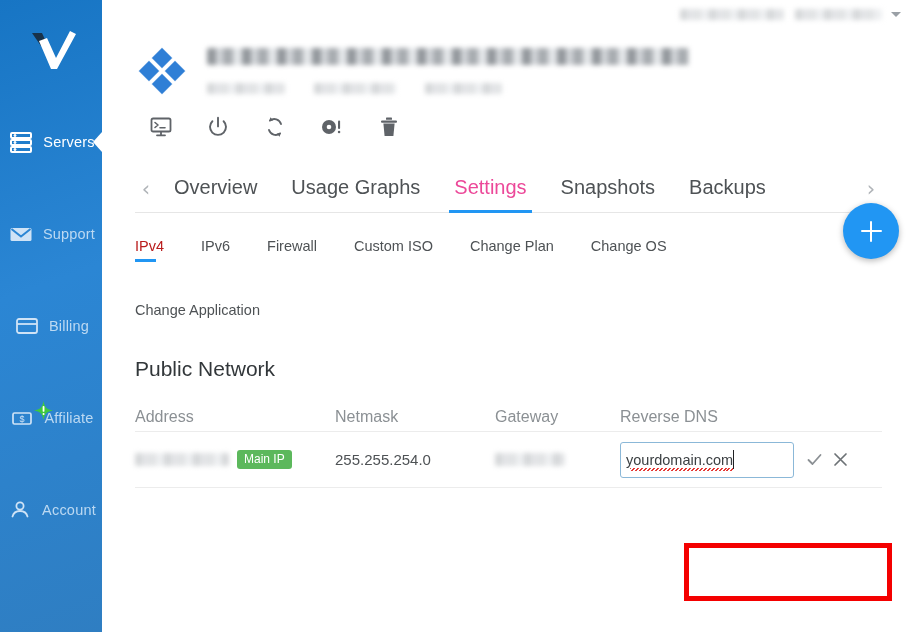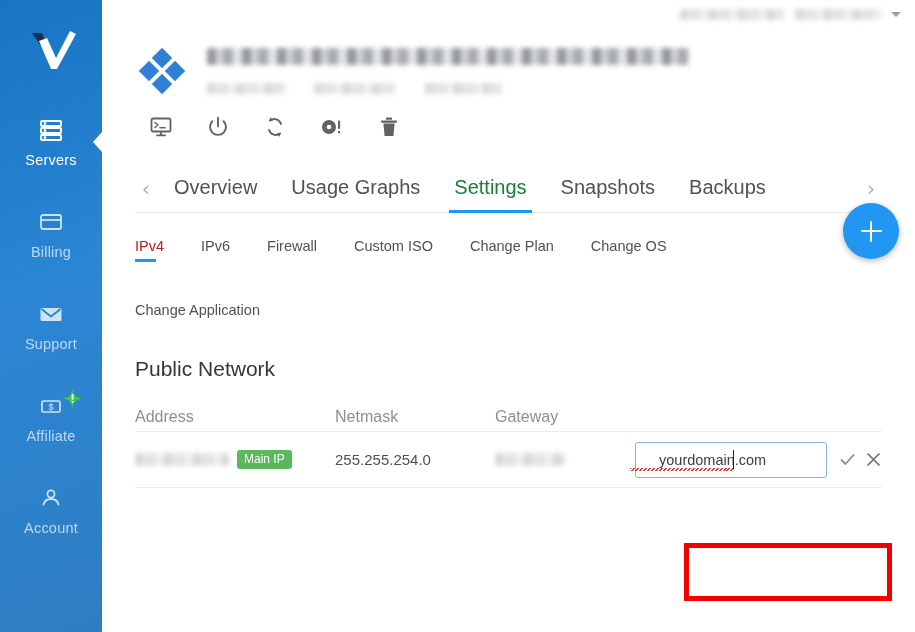--- a/index.html
+++ b/index.html
@@ -20,21 +20,21 @@
   }
   .logo {
     height: 96px;
     display: flex; align-items: center; justify-content: center;
   }
   .logo svg { display: block; }
 
   .nav-item {
     position: relative;
     height: 92px;
-    display: flex; flex-direction: column;
+    display: flex; flex-direction: row;
     align-items: center; justify-content: center;
     gap: 8px;
     cursor: pointer;
     text-decoration: none;
   }
   .nav-icon { width: 28px; height: 28px; display: flex; align-items: center; justify-content: center; position: relative; }
   .nav-icon svg { display: block; }
   .nav-label {
     font-size: 14.5px; letter-spacing: .2px;
     color: #bcd9f2; font-weight: 400;
@@ -104,21 +104,21 @@
     width: 22px; height: 100%; display: flex; align-items: center; justify-content: center;
     color: #b0b4b8; font-size: 21px; cursor: pointer; user-select: none;
     font-family: "DejaVu Sans", sans-serif; line-height: 1;
   }
   .tab-arrow.right { position: absolute; right: 0; bottom: 0; }
   .tab {
     padding: 0 17px 13px 17px;
     font-size: 20px; color: #4e5255; cursor: pointer; white-space: nowrap;
     position: relative;
   }
-  .tab.active { color: #15803d; }
+  .tab.active { color: #ec4899; }
   .tab.active::after {
     content: ""; position: absolute; left: 12px; right: 12px; bottom: -1px;
     height: 3px; background: #2196f3;
   }
 
   
   .subtabs {
     margin: 25px 33px 0 33px;
     display: flex; flex-wrap: wrap; row-gap: 20px;
   }
@@ -163,27 +163,26 @@
   .addr-blur { width: 94px; height: 13px; border-radius: 2px; }
   .gate-blur { width: 70px; height: 13px; border-radius: 2px; }
   .main-ip-badge {
     margin-left: 8px; background: #5cb85c; color: #fff;
     font-size: 12px; padding: 3px 7px 4px 7px; border-radius: 3px;
     line-height: 1; white-space: nowrap;
   }
   .mask-val { font-size: 15px; color: #4e5255; }
 
   .rdns-input {
-    width: 192px; height: 36px;
+    width: 174px; height: 36px;
     border: 1px solid #8bb8d8; border-radius: 3px;
-    padding: 0 23px; font-size: 14.5px; color: #3c4043;
+    padding: 0 5px; font-size: 14.5px; color: #3c4043;
     font-family: "Liberation Sans", sans-serif;
     outline: none; background: #fff;
     position: relative;
-    margin-left: 15px;
   }
   .rdns-wrap { position: relative; display: inline-block; }
   .spell-underline {
     position: absolute; left: 10px; bottom: 7px;
     width: 103px; height: 3px;
     background-image: repeating-linear-gradient(
       135deg, #e53935 0 1.4px, transparent 1.4px 2.8px);
     pointer-events: none;
   }
   .caret-bar {
@@ -261,35 +260,35 @@
           <circle cx="7" cy="20.5" r="1" fill="#fff"></circle>
         </svg>
       </span>
       <span class="nav-label">Servers</span>
       <span class="nav-pointer"></span>
     </a>
 
     <a class="nav-item">
       <span class="nav-icon">
         <svg width="26" height="26" viewBox="0 0 26 26">
-          <rect x="3" y="6" width="20" height="14" rx="2" fill="none" stroke="#cfe3f6" stroke-width="1.8"></rect>
-          <line x1="3" y1="11" x2="23" y2="11" stroke="#cfe3f6" stroke-width="1.8"></line>
+          <rect x="2.5" y="7" width="21" height="13" rx="1.5" fill="#cfe3f6"></rect>
+          <path d="M3.5 8 L13 15.5 L22.5 8" fill="none" stroke="#2b86d4" stroke-width="2"></path>
         </svg>
       </span>
-      <span class="nav-label">Billing</span>
+      <span class="nav-label">Support</span>
     </a>
 
     <a class="nav-item">
       <span class="nav-icon">
         <svg width="26" height="26" viewBox="0 0 26 26">
-          <rect x="2.5" y="7" width="21" height="13" rx="1.5" fill="#cfe3f6"></rect>
-          <path d="M3.5 8 L13 15.5 L22.5 8" fill="none" stroke="#2b86d4" stroke-width="2"></path>
+          <rect x="3" y="6" width="20" height="14" rx="2" fill="none" stroke="#cfe3f6" stroke-width="1.8"></rect>
+          <line x1="3" y1="11" x2="23" y2="11" stroke="#cfe3f6" stroke-width="1.8"></line>
         </svg>
       </span>
-      <span class="nav-label">Support</span>
+      <span class="nav-label">Billing</span>
     </a>
 
     <a class="nav-item">
       <span class="nav-icon">
         <svg width="26" height="26" viewBox="0 0 26 26">
           <rect x="4" y="8" width="18" height="11" rx="1.5" fill="none" stroke="#cfe3f6" stroke-width="1.7"></rect>
           <text x="13" y="17" font-size="9" fill="#cfe3f6" text-anchor="middle" font-family="Liberation Sans, sans-serif">$</text>
         </svg>
         <span class="affiliate-badge">
           <svg width="19" height="19" viewBox="0 0 20 20">
@@ -411,20 +410,21 @@
     </div>
 
     <h2 class="section-title">Public Network</h2>
 
 
     <div class="net-table">
       <div class="net-head">
         <span class="c-addr">Address</span>
         <span class="c-mask">Netmask</span>
         <span class="c-gate">Gateway</span>
+        <span class="c-rdns">Reverse DNS</span>
       </div>
 
       <div class="net-row">
         <span class="c-addr">
           <span class="blur addr-blur"></span>
           <span class="main-ip-badge">Main IP</span>
         </span>
         <span class="c-mask mask-val">255.255.254.0</span>
         <span class="c-gate">
           <span class="blur gate-blur"></span>

